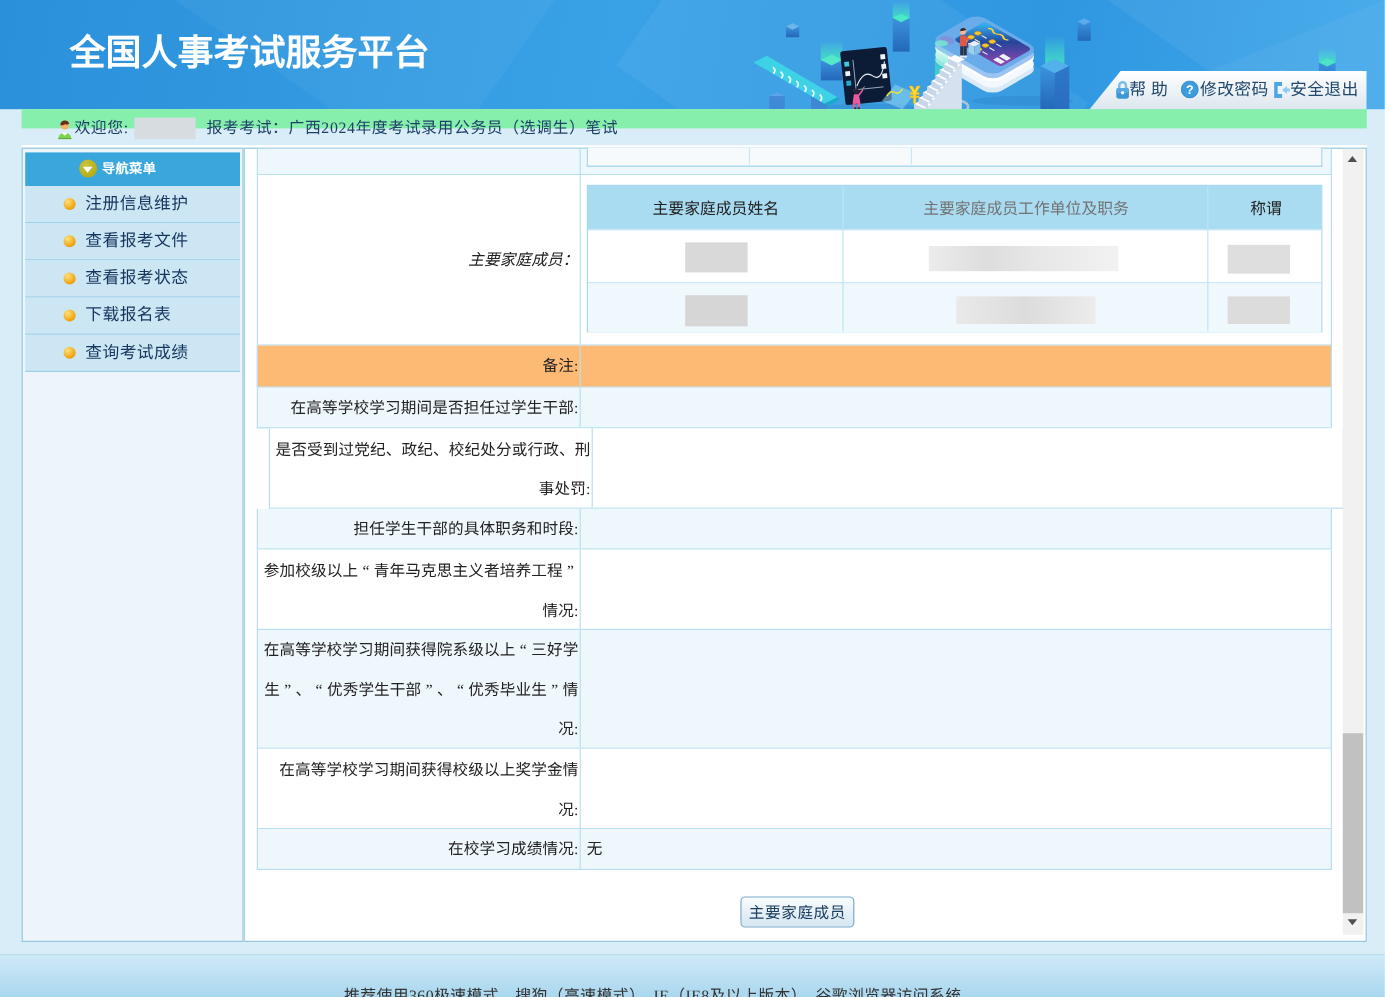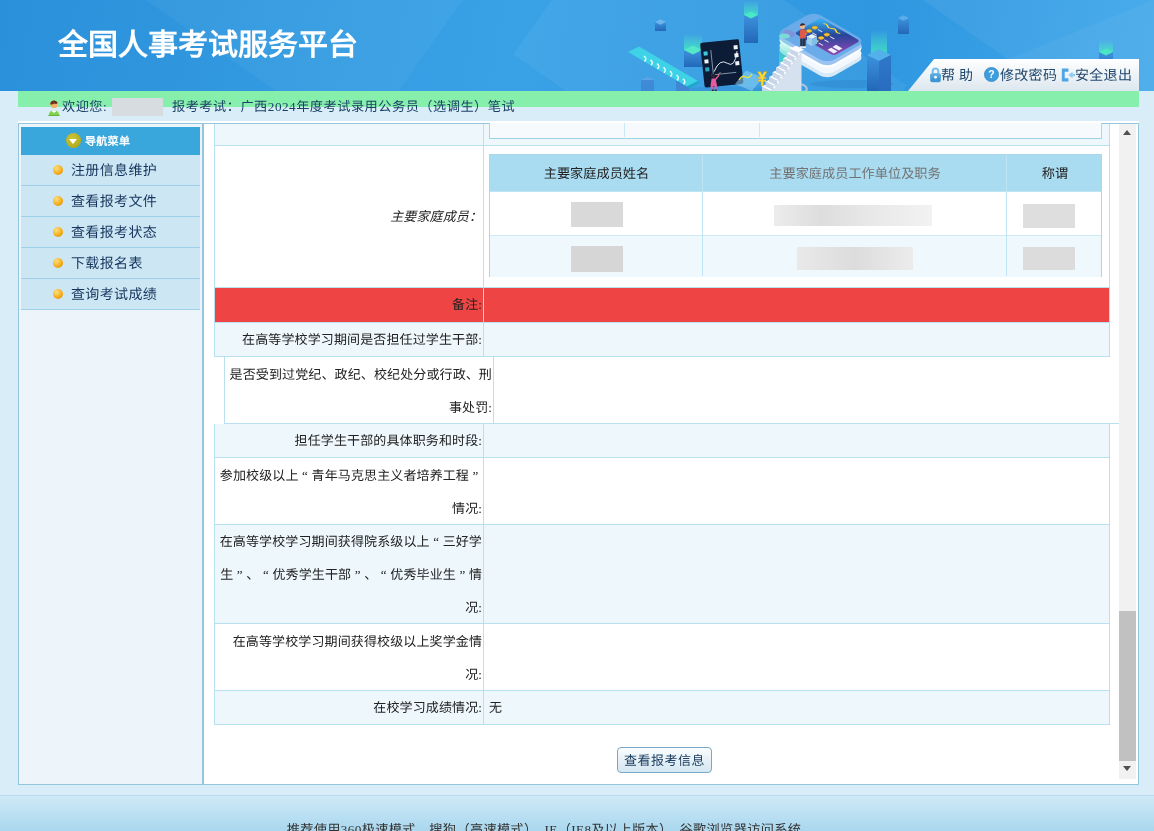--- a/index.html
+++ b/index.html
@@ -294,21 +294,21 @@
       <div style="position:absolute;left:213px;top:0;width:304px;height:36px;line-height:37px;text-align:center;font-size:13.2px;color:#737373;">主要家庭成员工作单位及职务</div>
       <div style="position:absolute;left:517px;top:0;width:96px;height:36px;line-height:37px;text-align:center;font-size:13.2px;color:#222;">称谓</div>
       <div style="position:absolute;left:81px;top:47px;width:52px;height:25px;background:#d9d9d9;"></div>
       <div style="position:absolute;left:284px;top:50px;width:158px;height:21px;background:linear-gradient(90deg,#ececec,#ddd 30%,#e8e8e8 60%,#f2f2f2);"></div>
       <div style="position:absolute;left:533px;top:49px;width:52px;height:24px;background:#dedede;"></div>
       <div style="position:absolute;left:81px;top:91px;width:52px;height:26px;background:#d6d6d6;"></div>
       <div style="position:absolute;left:307px;top:92px;width:116px;height:23px;background:linear-gradient(90deg,#e9e9e9,#dcdcdc 50%,#ececec);"></div>
       <div style="position:absolute;left:533px;top:92px;width:52px;height:23px;background:#dcdcdc;"></div>
     </div>
   </div>
-  <div class="row" style="top:164px;height:35px;background:#ef4444;box-sizing:border-box;">
+  <div class="row" style="top:164px;height:35px;background:#fdba74;box-sizing:border-box;">
     <div class="lbl" style="line-height:34px;">备注:</div>
       <div class="val" style="height:34px;"></div>
   </div>
   <div class="row" style="top:199px;height:34px;background:#eef7fc;box-sizing:border-box;">
     <div class="lbl" style="line-height:33px;">在高等学校学习期间是否担任过学生干部:</div>
       <div class="val" style="height:33px;"></div>
   </div>
   <div class="row" style="top:233px;height:67px;background:#fff;box-sizing:border-box;margin-left:10px;">
     <div class="lbl" style="top:0.5px;">是否受到过党纪、政纪、校纪处分或行政、刑<br>事处罚:</div>
       <div class="val" style="height:66px;"></div>
@@ -329,21 +329,21 @@
     <div class="lbl" style="top:0.5px;">在高等学校学习期间获得校级以上奖学金情<br>况:</div>
       <div class="val" style="height:66px;"></div>
   </div>
   <div class="row" style="top:567px;height:34px;background:#eef7fc;box-sizing:border-box;">
     <div class="lbl" style="line-height:33px;">在校学习成绩情况:</div>
       <div class="val" style="height:33px;"></div>
     <div style="position:absolute;left:274px;top:0;height:33px;line-height:33px;padding-left:0;font-size:13px;color:#222;">无</div>
   </div>
 
   <div style="position:absolute;left:413px;top:623px;width:95px;height:26px;box-sizing:border-box;border:1px solid #79a8c9;border-radius:4px;
-    background:linear-gradient(#fbfdfe,#e4eff6 55%,#d5e7f2);text-align:center;line-height:25px;font-size:13px;color:#1d3f60;letter-spacing:0.5px;">查看报考信息</div>
+    background:linear-gradient(#fbfdfe,#e4eff6 55%,#d5e7f2);text-align:center;line-height:25px;font-size:13px;color:#1d3f60;letter-spacing:0.5px;">主要家庭成员</div>
 
   <div id="sbar" style="position:absolute;left:915px;top:0;width:17px;height:655px;background:#f1f1f1;">
     <div style="position:absolute;left:4px;top:6px;width:0;height:0;border-left:4.5px solid transparent;border-right:4.5px solid transparent;border-bottom:5px solid #505050;"></div>
     <div style="position:absolute;left:4px;top:642px;width:0;height:0;border-left:4.5px solid transparent;border-right:4.5px solid transparent;border-top:5px solid #505050;"></div>
     <div style="position:absolute;left:0;top:487px;width:17px;height:150px;background:#c1c1c1;"></div>
   </div>
 </div>
 <div id="footer" style="position:absolute;left:0;top:795px;width:1154px;height:36px;
   background:linear-gradient(#cfe9f7,#a9d7ee);border-top:1px solid #b8def0;box-sizing:border-box;">
   <div style="position:absolute;left:0;top:23px;width:1088px;text-align:center;font-size:13.2px;color:#333;letter-spacing:0.35px;">推荐使用360极速模式、搜狗（高速模式）、IE（IE8及以上版本）、谷歌浏览器访问系统</div>

